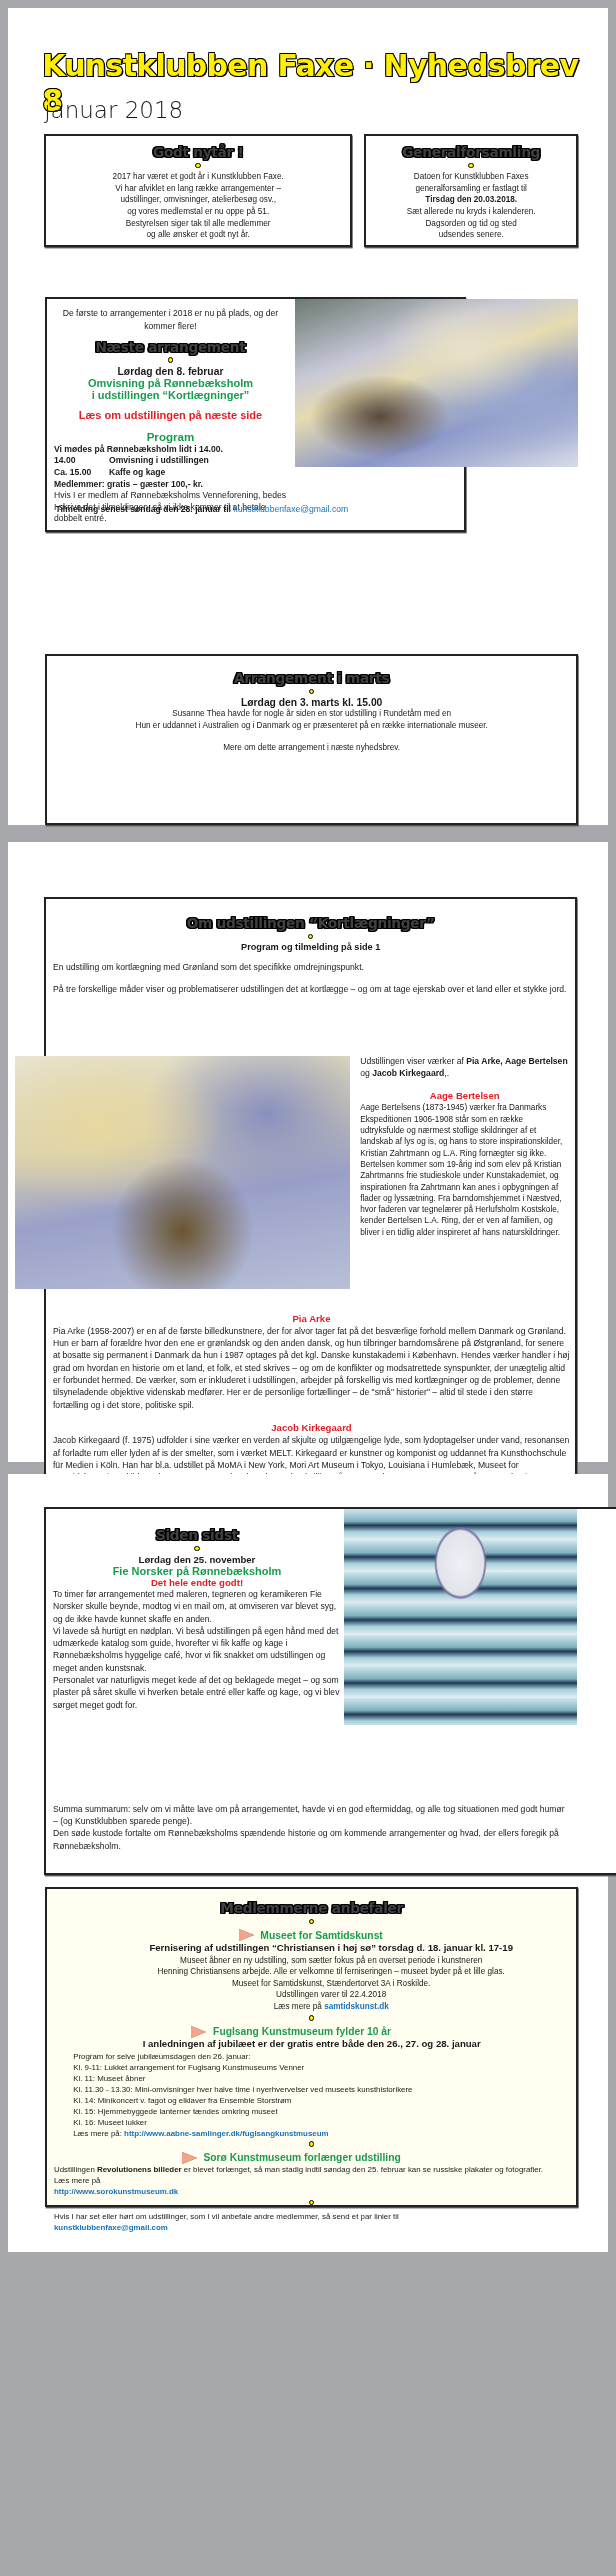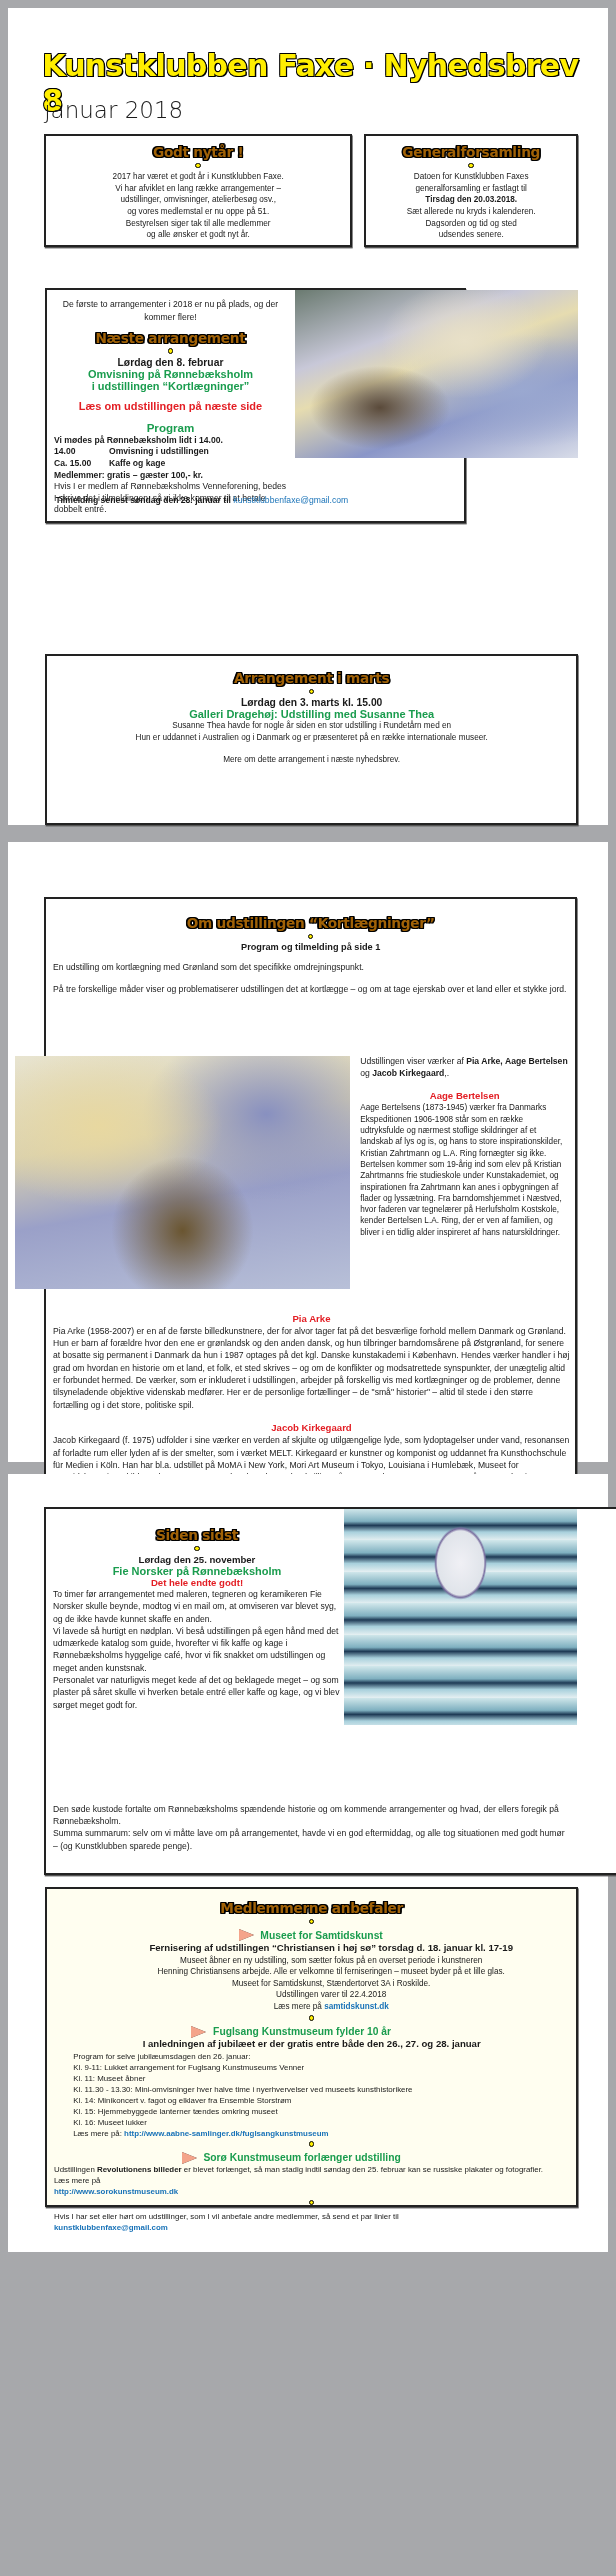--- a/index.html
+++ b/index.html
@@ -6,21 +6,21 @@
   body{background:#a7a8ab;width:616px;font-family:"Liberation Sans",sans-serif;color:#1a1a1a;}
   .page{background:#fff;margin:0 8.2px;position:relative;box-sizing:border-box;width:600px;}
   .p1{margin-top:8.2px;height:817px;padding-left:40px;}
   .p2{margin-top:16.4px;height:620px;}
   .p3{margin-top:12.3px;height:778px;}
   .title{position:absolute;left:34px;top:40px;font-family:"DejaVu Sans",sans-serif;font-weight:bold;font-size:30px;color:#ffee00;letter-spacing:-0.7px;
     -webkit-text-stroke:1.4px #000;paint-order:stroke fill;text-shadow:1.4px 1.4px 0 #000,-0.7px -0.7px 0 #000,0.7px -0.7px 0 #000,-0.7px 0.7px 0 #000;}
   .subtitle{position:absolute;left:36px;top:89px;font-size:23px;color:#1a1a1a;font-family:"DejaVu Sans",sans-serif;font-weight:300;}
   .box{position:absolute;border:2.1px solid #222;box-sizing:border-box;background:#fff;box-shadow:0.7px 1.4px 0 #555;}
   .cream{background:#fffef0;}
-  .hdr{display:inline-block;font-family:"DejaVu Sans",sans-serif;font-weight:bold;color:#a16207;font-size:13.7px;letter-spacing:-0.3px;
+  .hdr{display:inline-block;font-family:"DejaVu Sans",sans-serif;font-weight:bold;color:#404040;font-size:13.7px;letter-spacing:-0.3px;
     text-shadow:1.4px 0 0 #000,-1.4px 0 0 #000,0 1.4px 0 #000,0 -1.4px 0 #000,1.4px 1.4px 0 #000,-1.4px -1.4px 0 #000,1.4px -1.4px 0 #000,-1.4px 1.4px 0 #000;}
   .dot{width:5.5px;height:5.5px;border-radius:50%;background:#000;margin:2.7px auto;border:0.7px solid #000;}
   .dot.y{background:#ffee00;border:1.4px solid #000;width:3.4px;height:3.4px;}
   .c{text-align:center;}
   .small{font-size:8.6px;line-height:13px;}
   .green{color:#1a9c4e;font-weight:bold;}
   .red{color:#e31e24;font-weight:bold;}
   .blue{color:#1a73b8;}
   .b{font-weight:bold;}
   .img{position:absolute;overflow:hidden;}
@@ -68,21 +68,21 @@
     <div class="c small" style="font-size:8.2px;line-height:11.6px;">
       <div>Datoen for Kunstklubben Faxes</div>
       <div>generalforsamling er fastlagt til</div>
       <div class="b">Tirsdag den 20.03.2018.</div>
       <div>Sæt allerede nu kryds i kalenderen.</div>
       <div>Dagsorden og tid og sted</div>
       <div>udsendes senere.</div>
     </div>
   </div>
 
-  <div class="box" style="left:37px;top:280px;width:421px;height:235px;">
+  <div class="box" style="left:37px;top:289px;width:421px;height:235px;">
     <div class="img ice1" style="left:248px;top:0;width:283px;height:168px;"></div>
     <div style="position:absolute;left:6.8px;top:8.2px;width:233px;">
       <div class="c" style="font-size:8.6px;line-height:12.3px;">De første to arrangementer i 2018 er nu på plads, og der kommer flere!</div>
       <div class="c" style="margin-top:6.8px;"><span class="hdr">Næste arrangement</span></div>
       <div class="dot y"></div>
       <div class="c b" style="font-size:10.3px;">Lørdag den 8. februar</div>
       <div class="c green" style="font-size:11px;line-height:12.3px;">Omvisning på Rønnebæksholm</div>
       <div class="c green" style="font-size:11px;line-height:12.3px;">i udstillingen “Kortlægninger”</div>
       <div class="c red" style="font-size:11px;margin-top:8.2px;">Læs om udstillingen på næste side</div>
       <div class="c green" style="font-size:11.6px;margin-top:8.2px;">Program</div>
@@ -106,21 +106,20 @@
     </div>
     <div style="position:absolute;left:8.2px;top:205px;font-size:8.6px;">
       <span class="b">Tilmelding senest søndag den 28. januar til </span><a class="blue" href="#">kunstklubbenfaxe@gmail.com</a>
     </div>
   </div>
 
   <div class="box" style="left:37px;top:646px;width:533px;height:171px;">
     <div class="c" style="margin-top:13.7px;text-decoration:underline;"><span class="hdr">Arrangement i marts</span></div>
     <div class="dot y"></div>
     <div class="c b" style="font-size:10.3px;">Lørdag den  3. marts kl. 15.00</div>
-    <div class="c green" style="font-size:11px;">Galleri Dragehøj: Udstilling med Susanne Thea</div>
     <div class="c small" style="font-size:8.2px;line-height:12.3px;">
       <div>Susanne Thea havde for nogle år siden en stor udstilling i Rundetårn med en</div>
       <div>Hun er uddannet i Australien og i Danmark og er præsenteret på en række internationale museer.</div>
       <div style="margin-top:9.6px;">Mere om dette arrangement i næste nyhedsbrev.</div>
     </div>
   </div>
 </div>
 
 <div class="page p2">
   <div class="box" style="left:36px;top:55px;width:533px;height:664px;">
@@ -158,22 +157,22 @@
       <div class="c b" style="font-size:9.6px;">Lørdag den 25. november</div>
       <div class="c green" style="font-size:11px;line-height:12.3px;">Fie Norsker på Rønnebæksholm</div>
       <div class="c red" style="font-size:9.6px;">Det hele endte godt!</div>
       <div style="font-size:8.6px;line-height:12.3px;">
         <div>To timer før arrangementet med maleren, tegneren og keramikeren Fie Norsker skulle beynde, modtog vi en mail om, at omviseren var blevet syg, og de ikke havde kunnet skaffe en anden.</div>
         <div>Vi lavede så hurtigt en nødplan. Vi beså udstillingen på egen hånd med det udmærkede katalog som guide, hvorefter vi fik kaffe og kage i Rønnebæksholms hyggelige café, hvor vi fik snakket om udstillingen og meget anden kunstsnak.</div>
         <div>Personalet var naturligvis meget kede af det og beklagede meget – og som plaster på såret skulle vi hverken betale entré eller kaffe og kage, og vi blev sørget meget godt for.</div>
       </div>
     </div>
     <div style="position:absolute;left:6.8px;top:294px;width:517px;font-size:8.6px;line-height:12.3px;">
+      <div>Summa summarum: selv om vi måtte lave om på arrangementet, havde vi en god eftermiddag, og alle tog situationen med godt humør – (og Kunstklubben sparede penge).</div>
       <div>Den søde kustode fortalte om Rønnebæksholms spændende historie og om kommende arrangementer og hvad, der ellers foregik på Rønnebæksholm.</div>
-      <div>Summa summarum: selv om vi måtte lave om på arrangementet, havde vi en god eftermiddag, og alle tog situationen med godt humør – (og Kunstklubben sparede penge).</div>
     </div>
   </div>
 
   <div class="box cream" style="left:37px;top:413px;width:533px;height:320px;">
     <div class="c" style="margin-top:11px;"><span class="hdr">Medlemmerne anbefaler</span></div>
     <div class="dot y"></div>
 
     <div class="c" style="font-size:8.2px;line-height:11.6px;padding-left:39px;">
       <div style="margin-left:-41px;"><span class="chev"></span><span class="green" style="font-size:10.3px;">Museet for Samtidskunst</span></div>
       <div class="b" style="font-size:9.6px;line-height:12.3px;">Fernisering af udstillingen “Christiansen i høj sø” torsdag d. 18. januar kl. 17-19</div>

